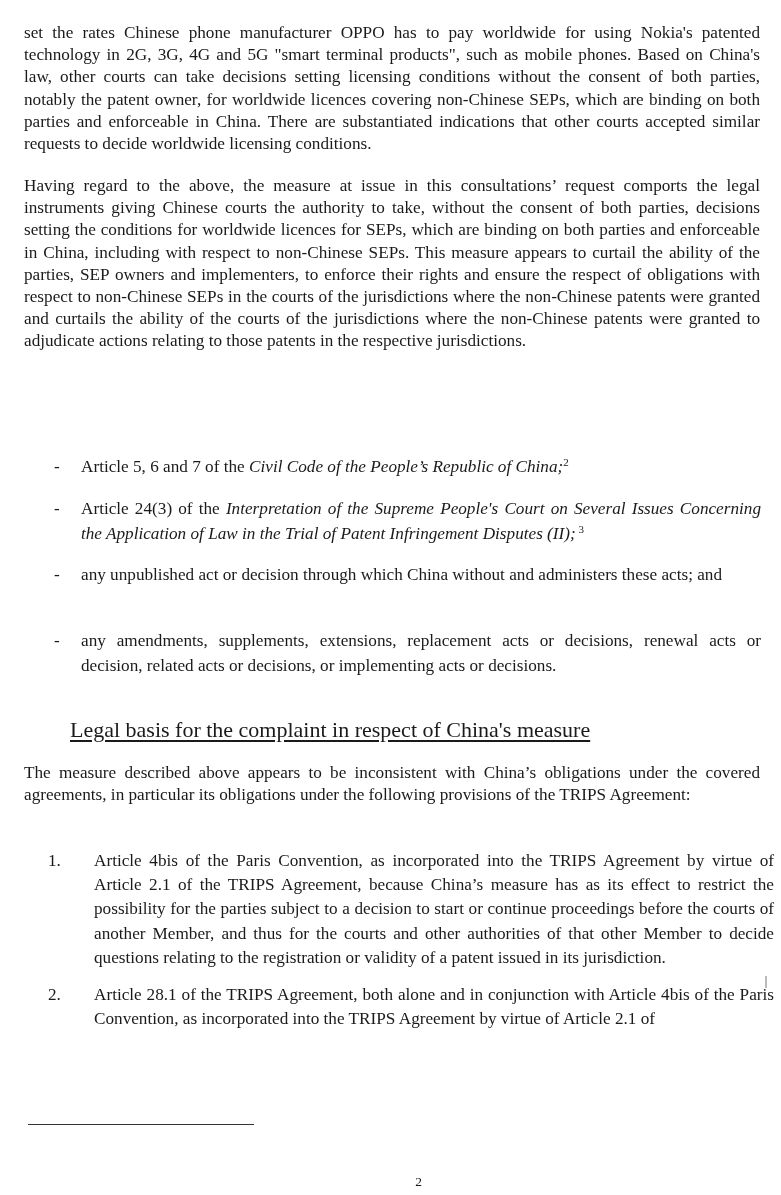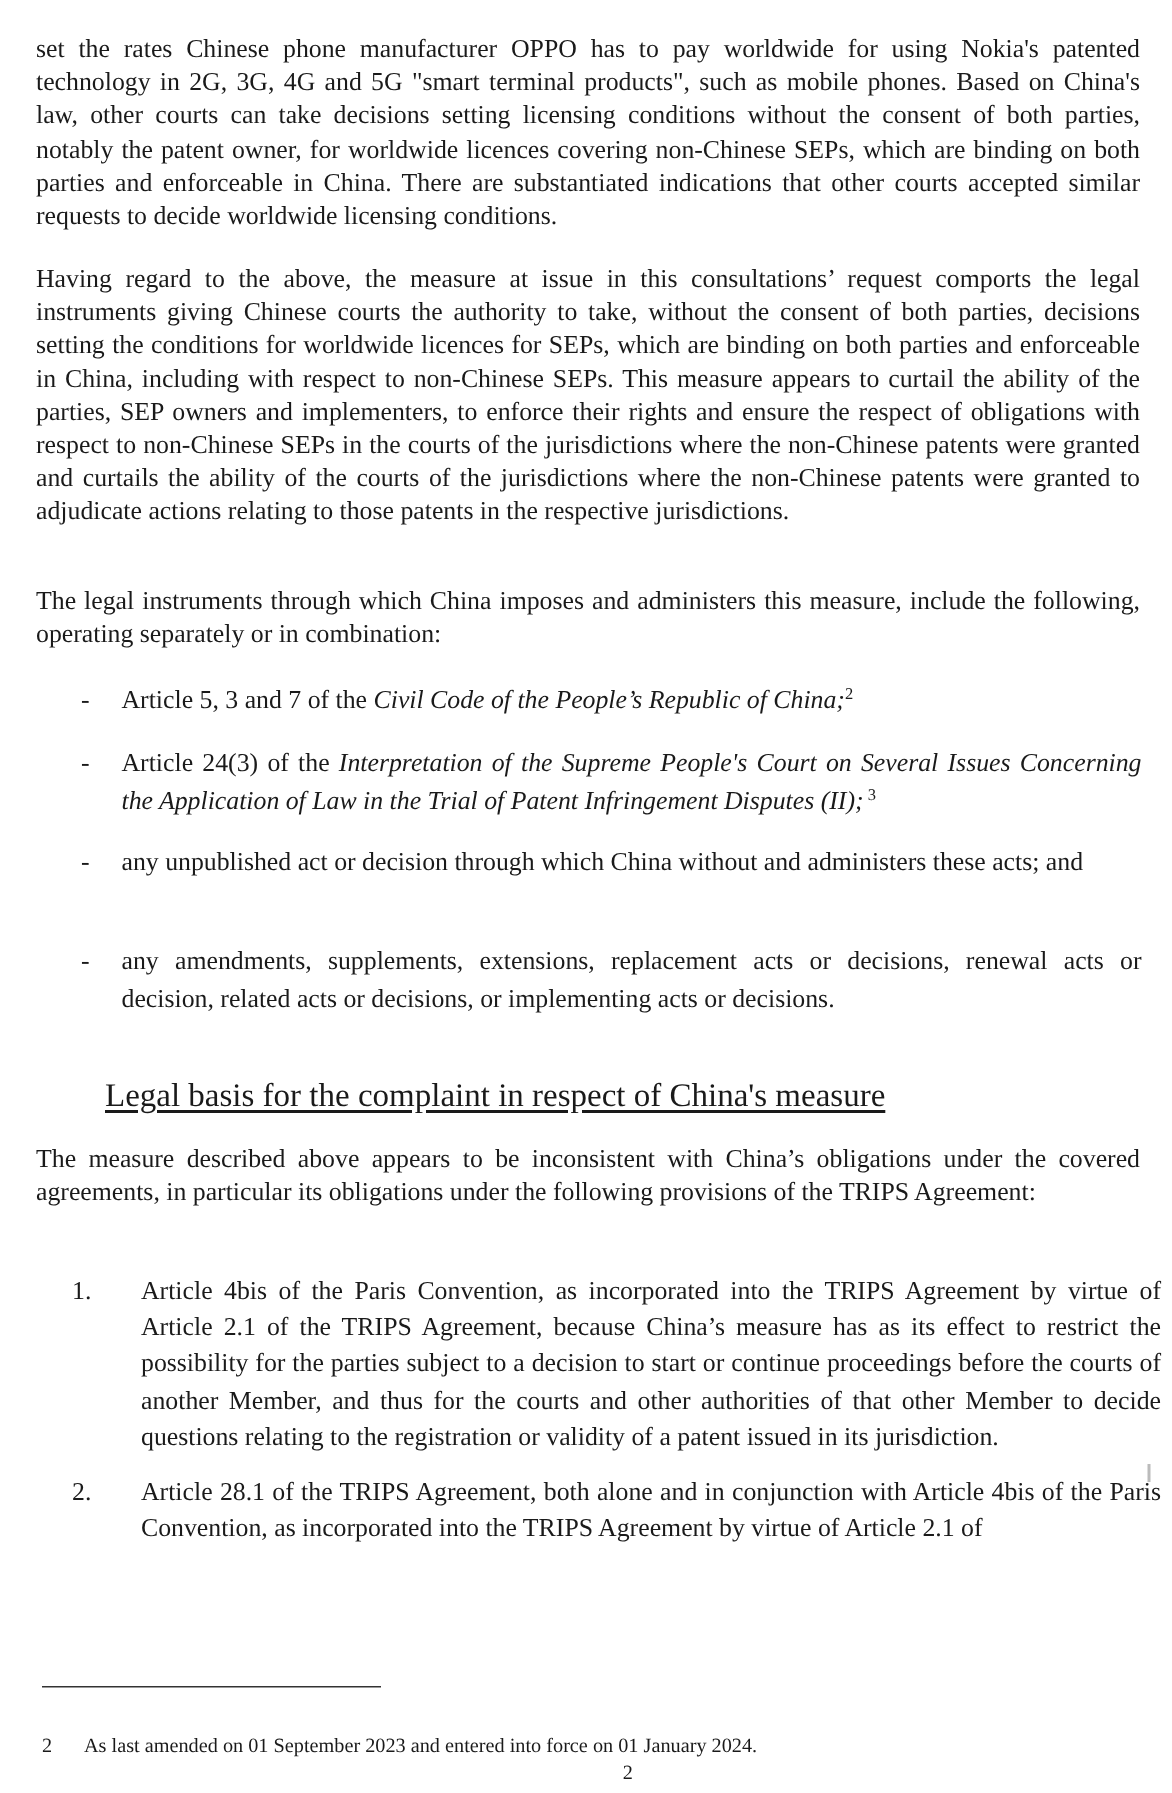--- a/index.html
+++ b/index.html
@@ -49,25 +49,24 @@
 </style>
 </head>
 <body>
 
 <div class="page">
 
   <p class="para" style="top:6px;">set the rates Chinese phone manufacturer OPPO has to pay worldwide for using Nokia's patented technology in 2G, 3G, 4G and 5G "smart terminal products", such as mobile phones. Based on China's law, other courts can take decisions setting licensing conditions without the consent of both parties, notably the patent owner, for worldwide licences covering non-Chinese SEPs, which are binding on both parties and enforceable in China. There are substantiated indications that other courts accepted similar requests to decide worldwide licensing conditions.</p>
 
   <p class="para" style="top:159px;">Having regard to the above, the measure at issue in this consultations’ request comports the legal instruments giving Chinese courts the authority to take, without the consent of both parties, decisions setting the conditions for worldwide licences for SEPs, which are binding on both parties and enforceable in China, including with respect to non-Chinese SEPs. This measure appears to curtail the ability of the parties, SEP owners and implementers, to enforce their rights and ensure the respect of obligations with respect to non-Chinese SEPs in the courts of the jurisdictions where the non-Chinese patents were granted and curtails the ability of the courts of the jurisdictions where the non-Chinese patents were granted to adjudicate actions relating to those patents in the respective jurisdictions.</p>
 
-  <p class="para" style="top:374px;">The legal instruments through which China imposes and administers this measure, include the following, operating separately or in combination:</p>
 
   <div class="bullet" style="top:439px;">
     <span class="dash">-</span>
-    <span class="btext"><span>Article 5, 3 and 7 of the </span><i>Civil Code of the People’s Republic of China;</i><sup>2</sup></span>
+    <span class="btext"><span>Article 5, 6 and 7 of the </span><i>Civil Code of the People’s Republic of China;</i><sup>2</sup></span>
   </div>
 
   <div class="bullet" style="top:481px;">
     <span class="dash">-</span>
     <span class="btext"><span>Article 24(3) of the </span><i>Interpretation of the Supreme People's Court on Several Issues Concerning the Application of Law in the Trial of Patent Infringement Disputes (II);</i><sup> 3</sup></span>
   </div>
 
   <div class="bullet" style="top:547px;">
     <span class="dash">-</span>
     <span class="btext">any unpublished act or decision through which China without and administers these acts; and</span>
@@ -87,20 +86,17 @@
     <span class="ntext">Article 4bis of the Paris Convention, as incorporated into the TRIPS Agreement by virtue of Article 2.1 of the TRIPS Agreement, because China’s measure has as its effect to restrict the possibility for the parties subject to a decision to start or continue proceedings before the courts of another Member, and thus for the courts and other authorities of that other Member to decide questions relating to the registration or validity of a patent issued in its jurisdiction.</span>
   </div>
 
   <div class="num" style="top:967px;">
     <span class="n">2.</span>
     <span class="ntext">Article 28.1 of the TRIPS Agreement, both alone and in conjunction with Article 4bis of the Paris Convention, as incorporated into the TRIPS Agreement by virtue of Article 2.1 of</span>
   </div>
 
   <div class="fn-rule"></div>
 
-  <div class="footnote">
-    <span class="fnnum">2</span><span>As last amended on 01 September 2023 and entered into force on 01 January 2024.</span>
-  </div>
 
   <div class="pagenum">2</div>
 
   <div class="edge-mark"></div>
 </div>
 
 </body></html>

